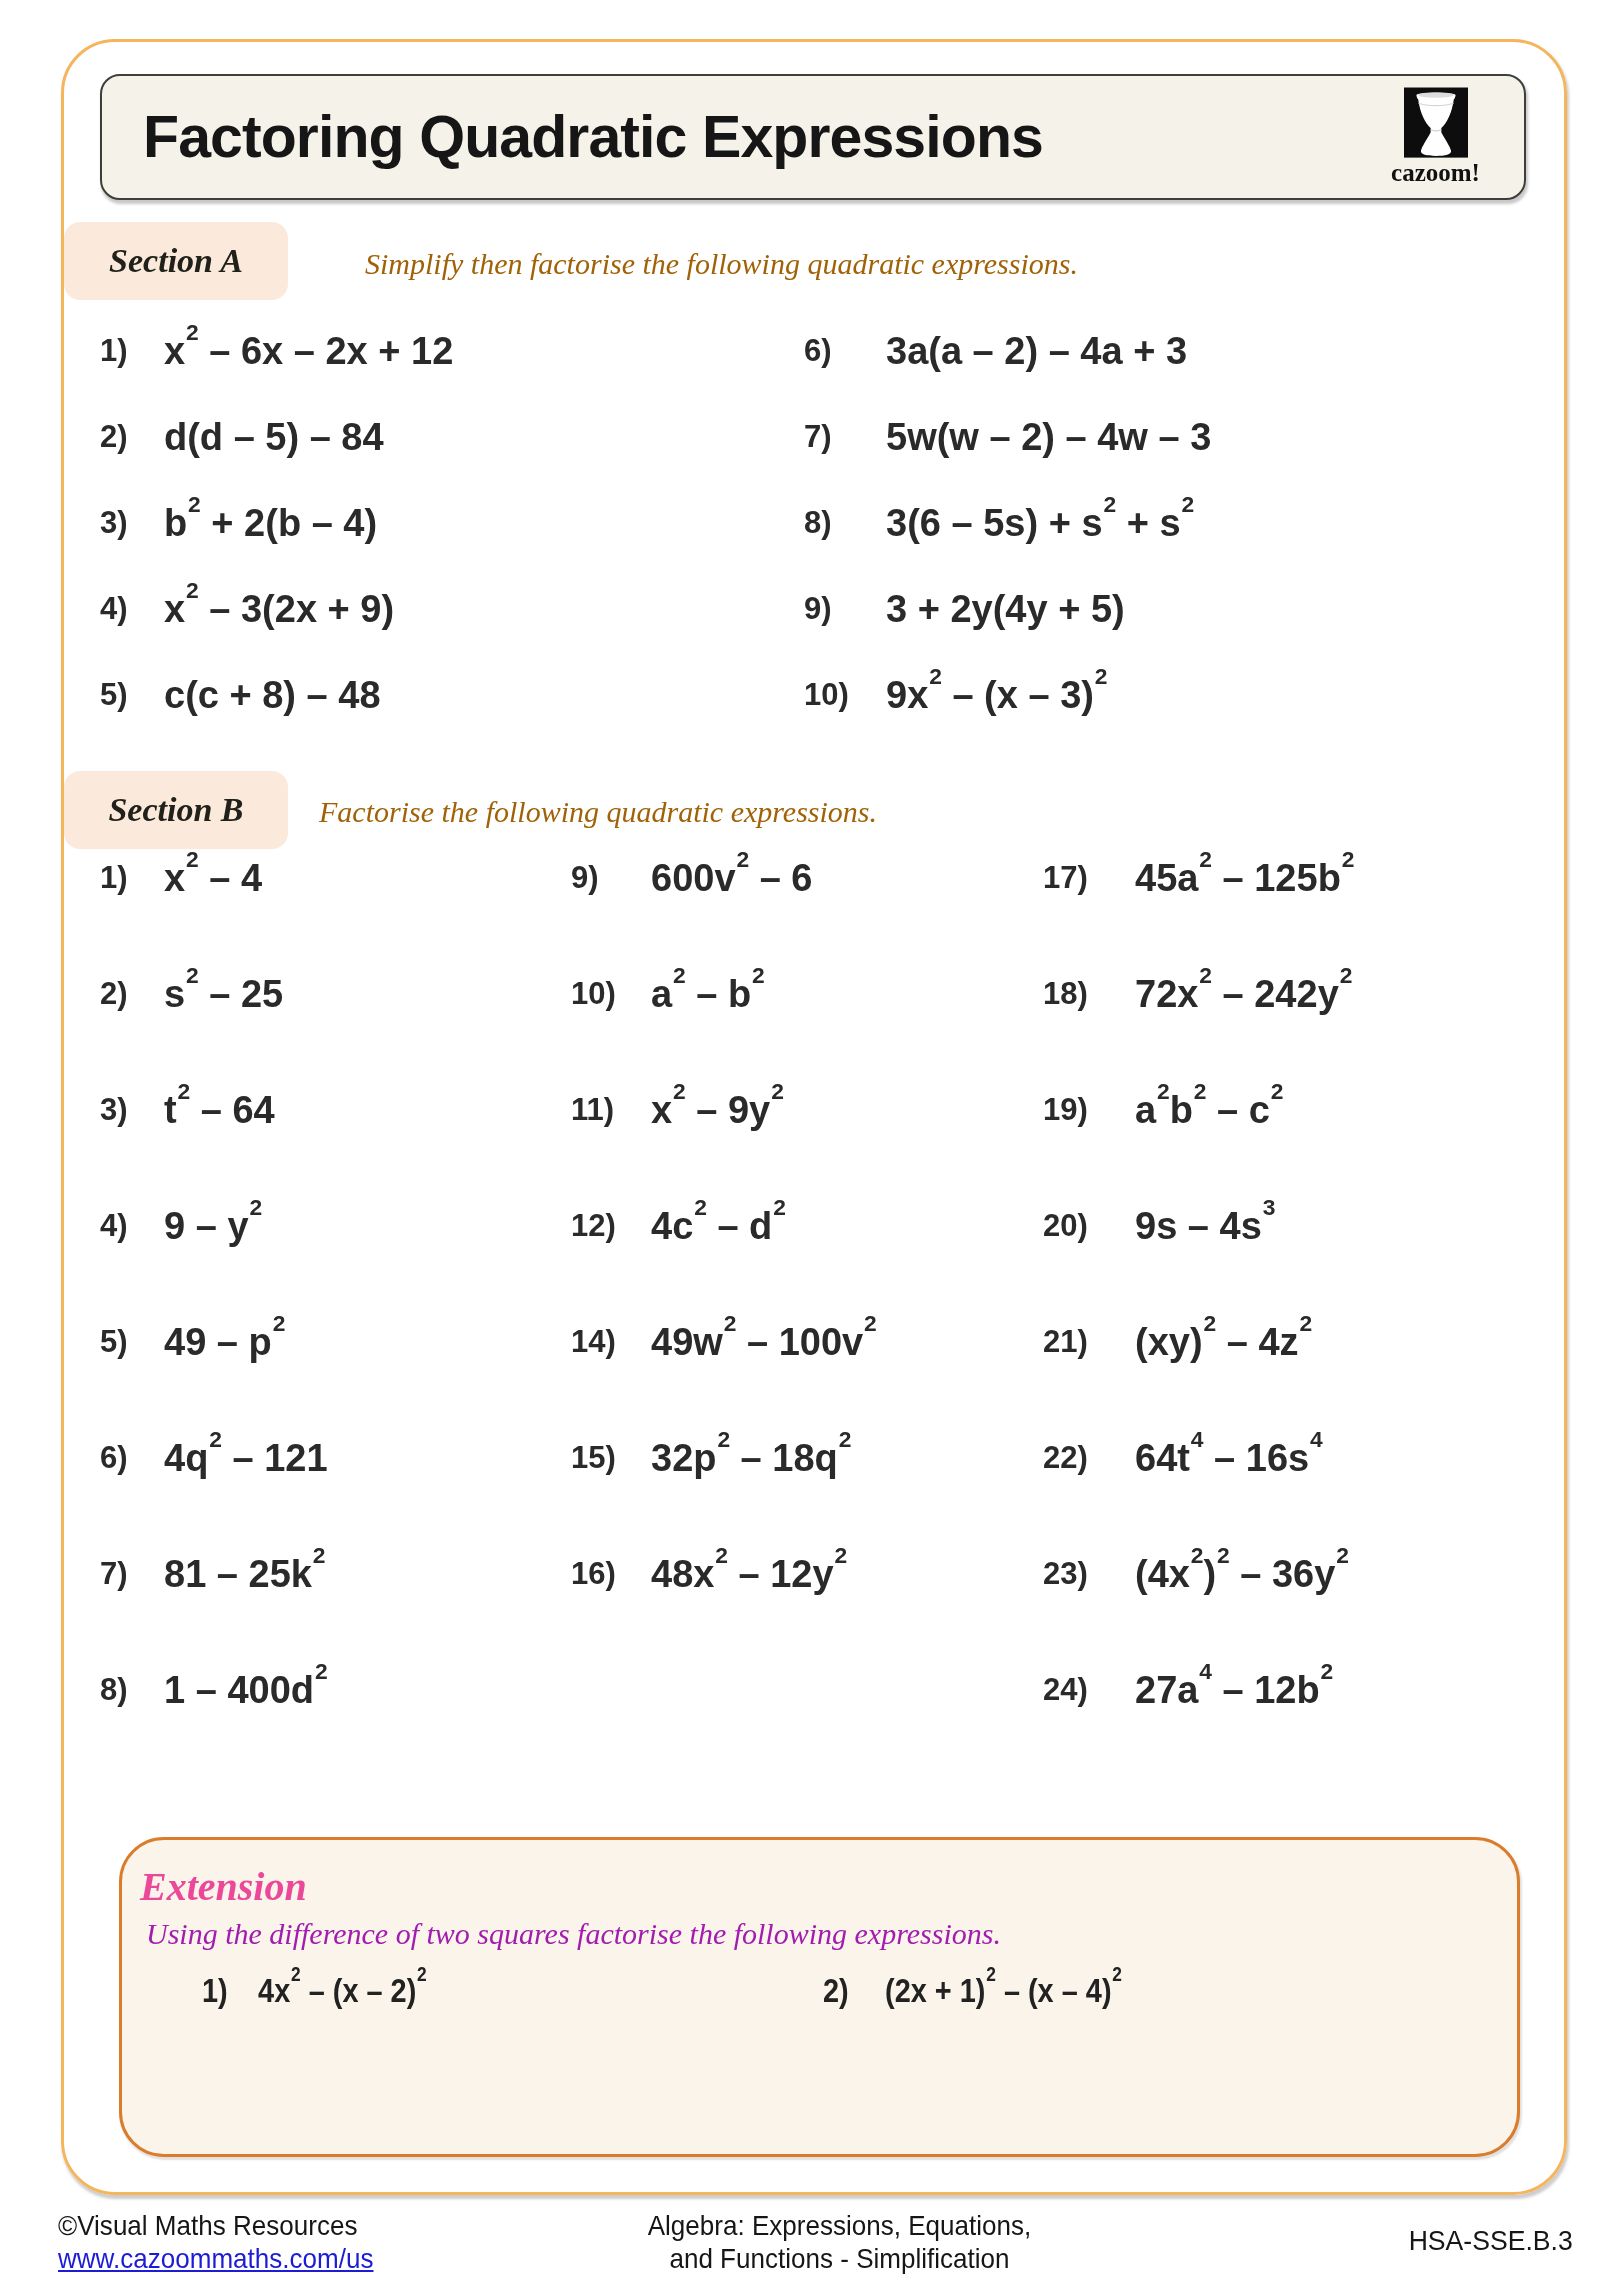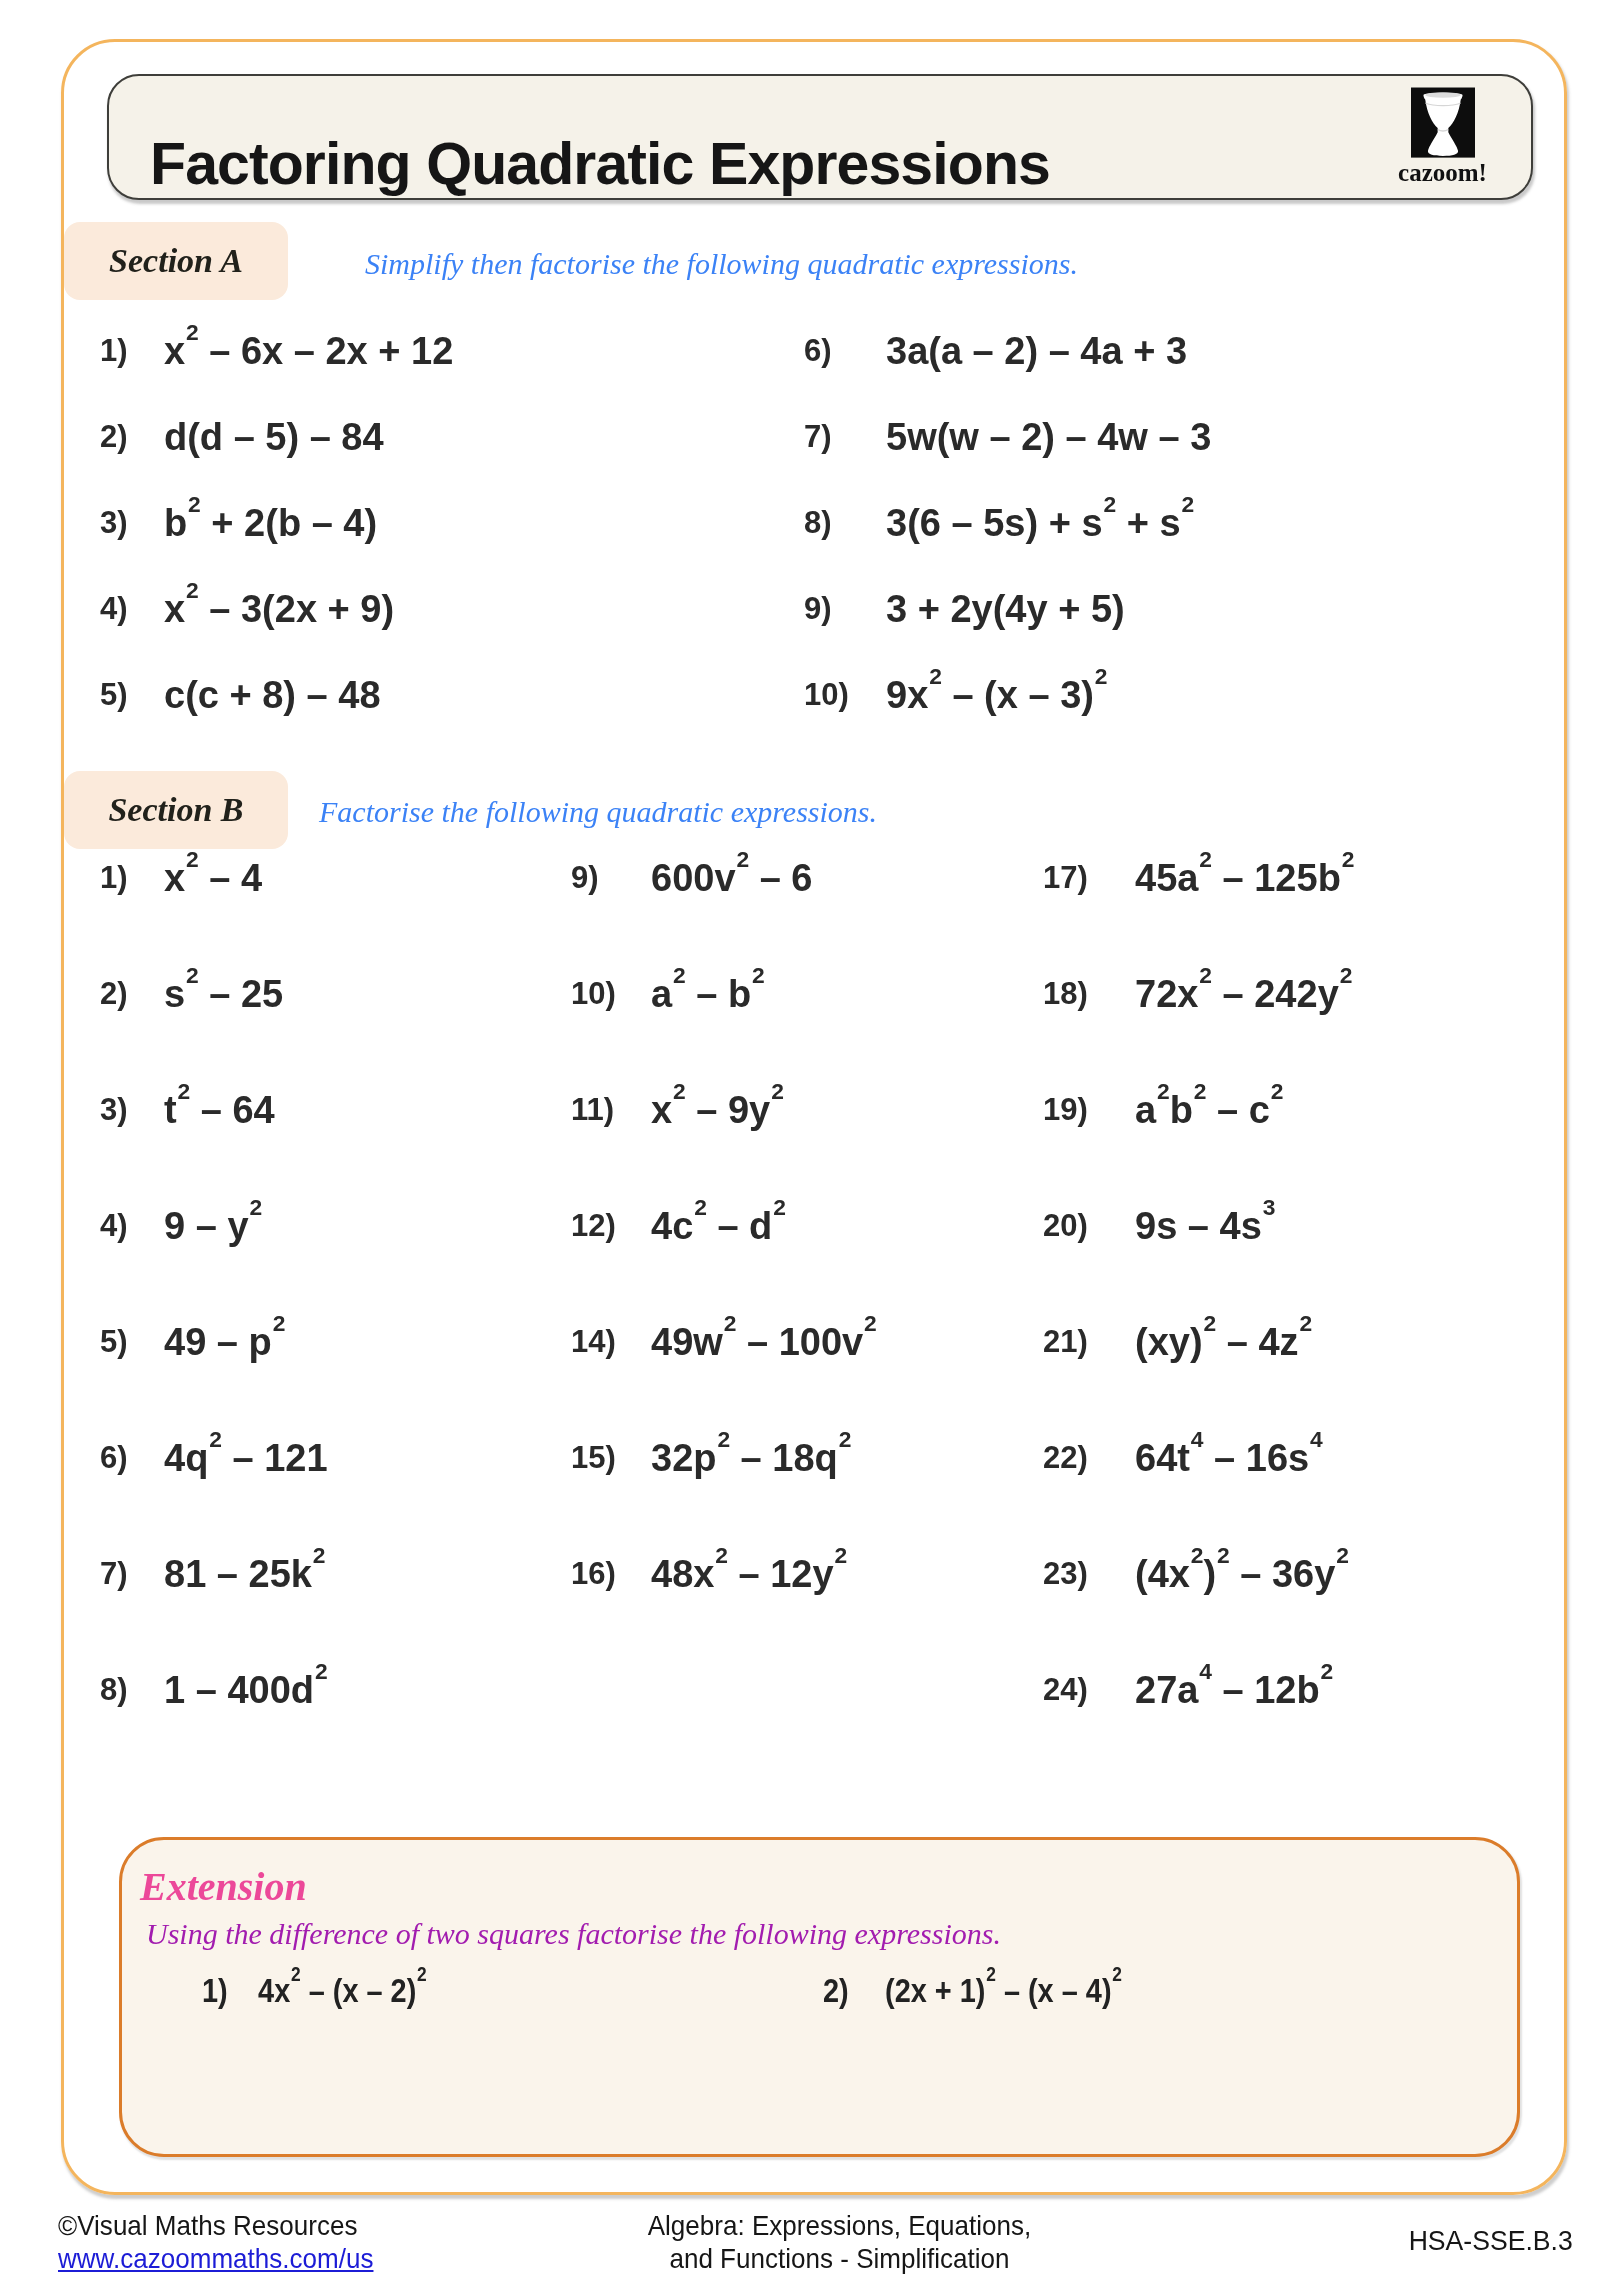--- a/index.html
+++ b/index.html
@@ -11,23 +11,23 @@
   
   .frame {
     position:absolute; left:61px; top:39px; width:1500px; height:2150px;
     border:3.6px solid #F4B55D; border-radius:54px;
     box-shadow:1.8px 3.6px 2.7px rgba(90,90,90,0.30);
   }
 
   
   .header-box {
     position:absolute; left:100px; top:74px; width:1426px; height:126px;
-    background:#F5F2E9; border:2.7px solid #3E3E3A; border-radius:32px;
+    background:#F5F2E9; border:2.7px solid #3E3E3A; border-radius:20px;
     box-shadow:1.8px 3.6px 2.7px rgba(60,60,60,0.28);
-    display:flex; align-items:flex-end; box-sizing:border-box;margin-left:7px;
+    display:flex; align-items:center; box-sizing:border-box;
   }
   .title {
     margin-left:41px; font-size:59px; font-weight:bold; color:#161616;
     letter-spacing:-0.9px; white-space:nowrap;
   }
   .logo { position:absolute; right:21.5px; top:50%; transform:translateY(-50%); width:134px; text-align:center; }
   .logo-square { width:64px; height:70px; background:#0d0d0d; margin:0 auto; }
   .logo-square svg { display:block; width:64px; height:70px; }
   .logo-text {
     font-family:"Liberation Serif","DejaVu Serif",serif; font-weight:bold;
@@ -38,21 +38,21 @@
   .pill {
     position:absolute; width:224px; height:78px; background:#FBEADB; border-radius:16px;
     display:flex; align-items:center; justify-content:center;
     font-family:"Liberation Serif","DejaVu Serif",serif; font-weight:bold; font-style:italic;
     font-size:34px; color:#21211B;
   }
   .pill-a { left:64px; top:222px; }
   .pill-b { left:64px; top:771px; }
   .instr {
     position:absolute; font-family:"Liberation Serif","DejaVu Serif",serif;
-    font-style:italic; font-size:30px; color:#3b82f6; line-height:36px; white-space:nowrap;
+    font-style:italic; font-size:30px; color:#a16207; line-height:36px; white-space:nowrap;
   }
   .instr-a { left:365px; top:246px; }
   .instr-b { left:319px; top:794px; }
 
   
   .probs { position:absolute; }
   .prow { display:flex; align-items:center; }
   .secA .prow { height:86px; }
   .secB .prow { height:116px; }
   .pnum  { flex:none; font-weight:bold; font-size:31px; color:#2A2A2A; }

